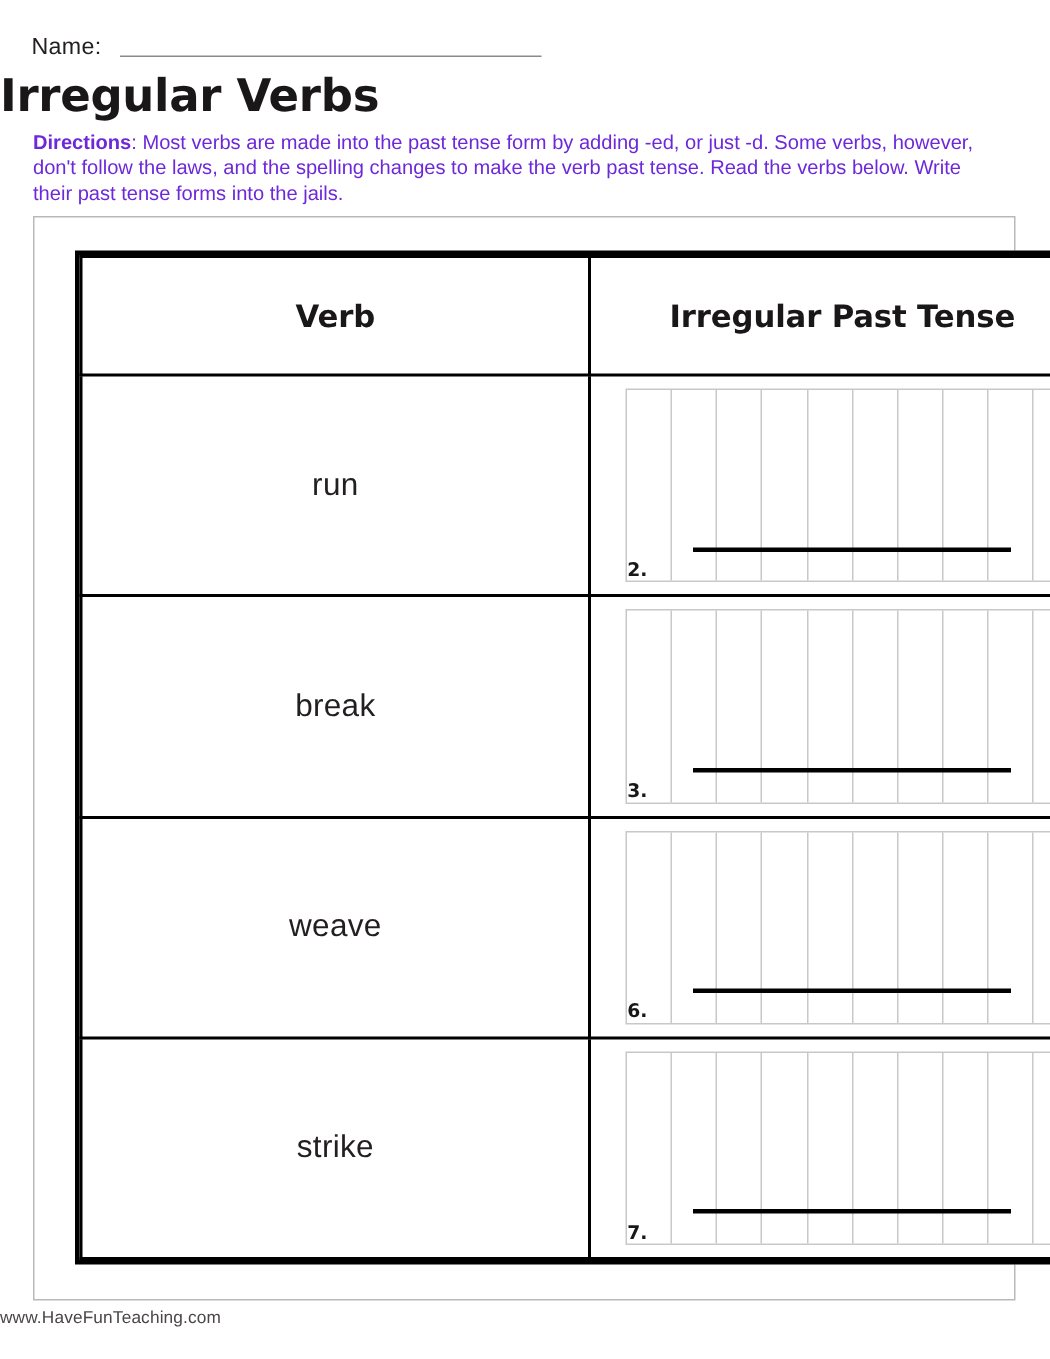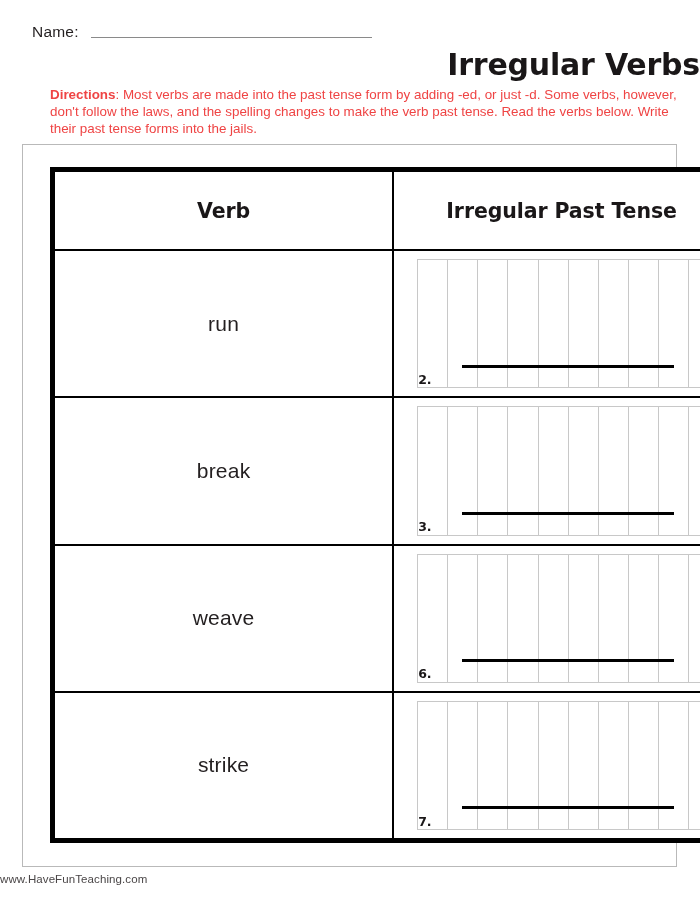--- a/index.html
+++ b/index.html
@@ -13,21 +13,21 @@
   body {
     font-family: "Liberation Sans", sans-serif;
     color: #221f1f;
     position: relative;
     overflow: hidden;
   }
 
   
   .name-row {
     position: absolute;
-    left: 32px;
+    left: 21px;
     top: 18px;
     width: 340px;
     height: 22px;
     display: flex;
     align-items: flex-end;
   }
   .name-label {
     font-size: 15.5px;
     letter-spacing: 0.2px;
     color: #231f20;
@@ -41,39 +41,38 @@
     margin-left: 12px;
     margin-bottom: 2px;
   }
 
   
   .title {
     position: absolute;
     left: 0;
     top: 47px;
     width: 700px;
-    text-align: right;
+    text-align: left;
     font-size: 30px;
     font-weight: bold;
     letter-spacing: -0.2px;
     color: #1a1718;
     font-family: "DejaVu Sans", sans-serif;
   }
 
   
   .directions {
     position: absolute;
     left: 22px;
     top: 86px;
     width: 640px;
     font-size: 13.4px;
     line-height: 17.2px;
-    color: #ef4444;
+    color: #6d28d9;
     text-align: left;
-    margin-left: 28px;
   }
   .directions b { font-weight: bold; }
 
   
   .outer-frame {
     position: absolute;
     left: 22px;
     top: 144px;
     width: 655px;
     height: 723px;

